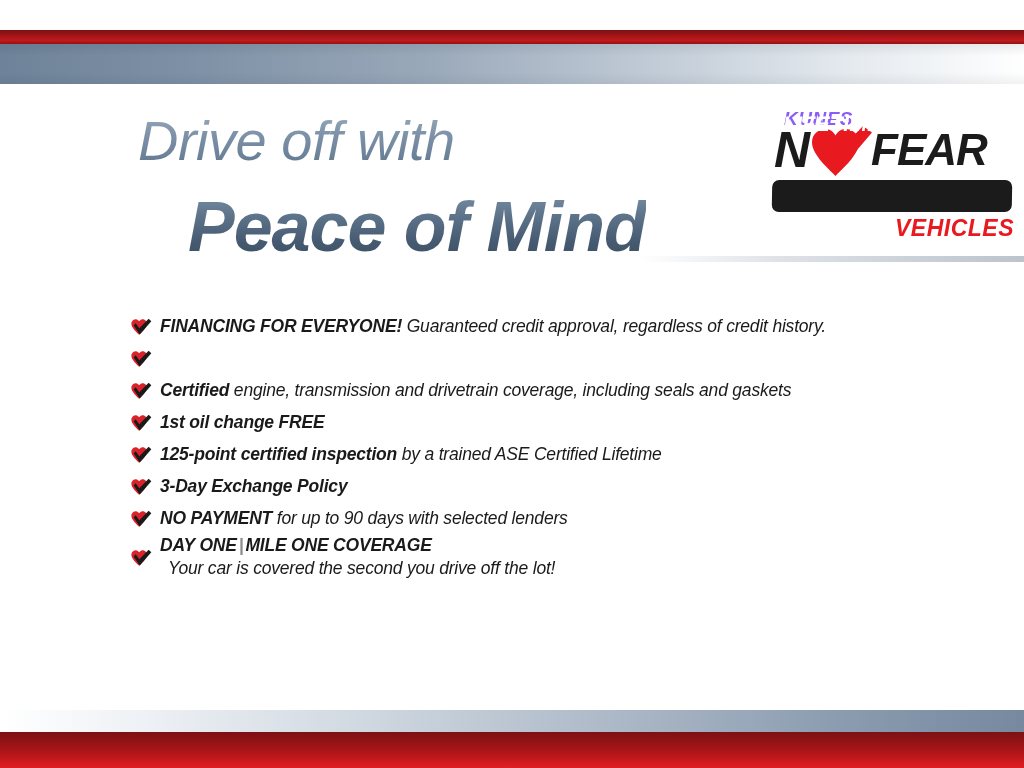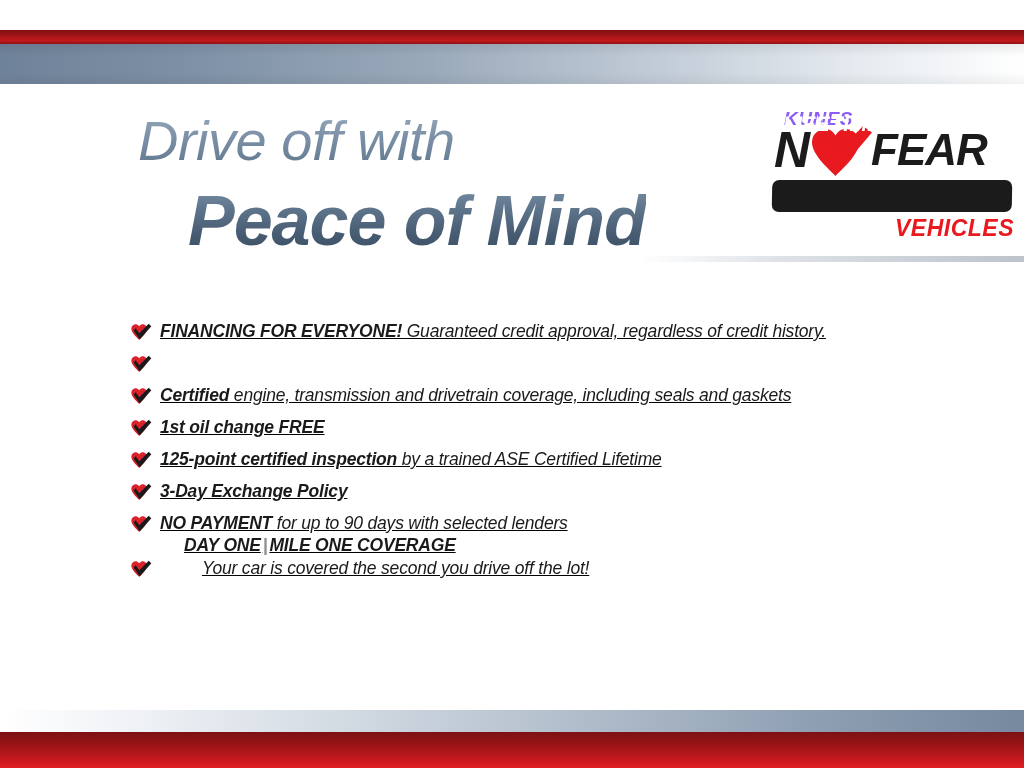--- a/index.html
+++ b/index.html
@@ -80,21 +80,21 @@
     -webkit-text-fill-color: transparent;
     white-space: nowrap;
   }
   .headline-line2 {
     font-size: 70px;
     font-style: italic;
     font-weight: 700;
     letter-spacing: -1px;
     line-height: 78px;
     margin-left: 50px;
-    margin-top: 12px;
+    margin-top: 18px;
     background: linear-gradient(to bottom, #7d93a8 0%, #5e748b 35%, #455a70 70%, #3a4c60 100%);
     -webkit-background-clip: text;
     background-clip: text;
     color: transparent;
     -webkit-text-fill-color: transparent;
     white-space: nowrap;
   }
 
   #headline-divider {
     position: absolute;
@@ -200,22 +200,21 @@
   #bullet-list {
     position: absolute;
     left: 130px;
     top: 310px;
     width: 800px;
   }
   .bullet-row {
     position: relative;
     height: 32px;
     display: flex;
-    align-items: flex-end;
-    text-decoration: underline;
+    align-items: center;
   }
   .bullet-icon {
     flex: 0 0 auto;
     width: 22px;
     height: 19px;
     margin-top: 3px;
     margin-right: 8px;
   }
   .bullet-text {
     flex: 1 1 auto;
@@ -350,30 +349,30 @@
   <div class="bullet-row">
     <span class="bullet-icon">
       <svg width="22" height="19" viewBox="0 0 66 56" xmlns="http://www.w3.org/2000/svg">
         <path d="M4 16.5 C4 7.5 11 3 17.5 3 C22.5 3 25.8 6.2 27.5 9.6 C29.2 6.2 32.5 3 37.5 3 C44 3 51 7.5 51 16.5 C51 29 33 44 27.5 50 C22 44 4 29 4 16.5 Z" fill="#d8232a"></path>
         <path d="M11 22 L17 15 L28 30 L56 2 L64 9 L29 49 Z" fill="#1a1a1a"></path>
       </svg>
     </span>
     <span class="bullet-text"><span class="bullet-strong">NO PAYMENT</span><span class="bullet-normal"> for up to 90 days with selected lenders</span></span>
   </div>
 
-  <div class="bullet-row" style="height:auto;gap:24px;">
+  <div class="bullet-row" style="height:auto;">
     <span class="bullet-icon">
       <svg width="22" height="19" viewBox="0 0 66 56" xmlns="http://www.w3.org/2000/svg">
         <path d="M4 16.5 C4 7.5 11 3 17.5 3 C22.5 3 25.8 6.2 27.5 9.6 C29.2 6.2 32.5 3 37.5 3 C44 3 51 7.5 51 16.5 C51 29 33 44 27.5 50 C22 44 4 29 4 16.5 Z" fill="#d8232a"></path>
         <path d="M11 22 L17 15 L28 30 L56 2 L64 9 L29 49 Z" fill="#1a1a1a"></path>
       </svg>
     </span>
     <span>
       <span class="bullet-text"><span class="bullet-strong">DAY ONE</span><span class="bullet-sep">|</span><span class="bullet-strong">MILE ONE COVERAGE</span></span>
-      <div class="bullet-subline" style="margin-left:18px;">Your car is covered the second you drive off the lot!</div>
+      <div class="bullet-subline" style="margin-left:8px;">Your car is covered the second you drive off the lot!</div>
     </span>
   </div>
 
 </div>
 
 <div id="bottom-banner">
   <div id="bottom-gray-bar"></div>
   <div id="bottom-red-bar"></div>
 </div>
 

